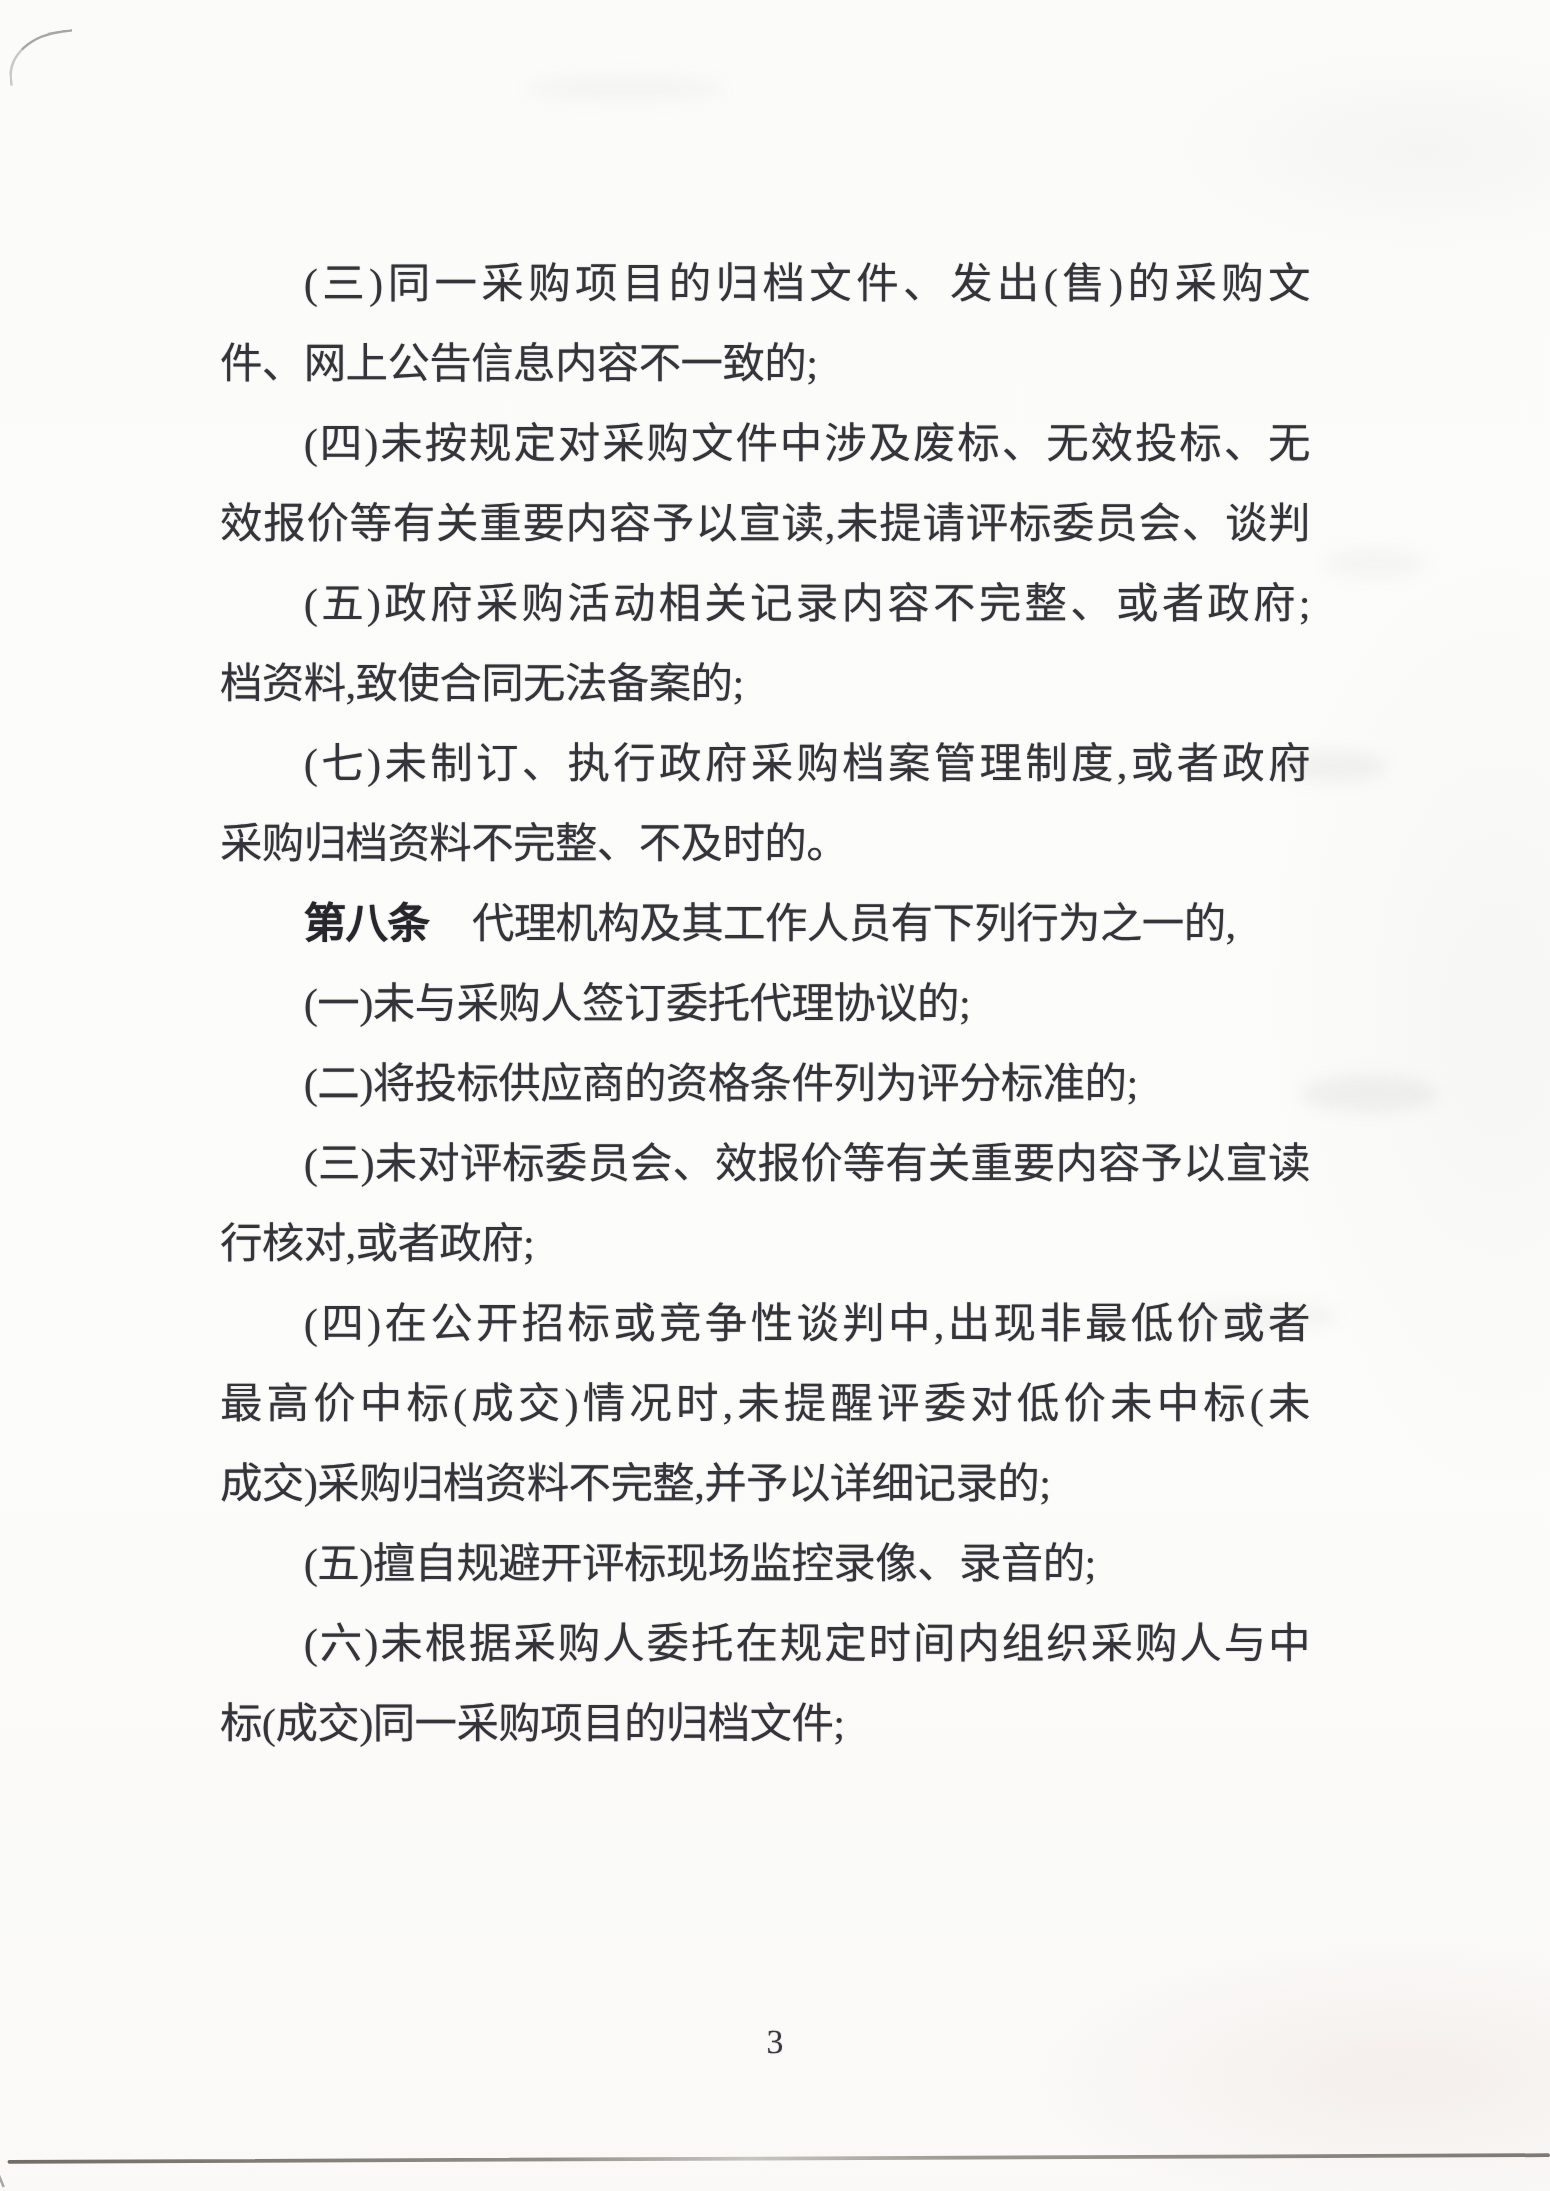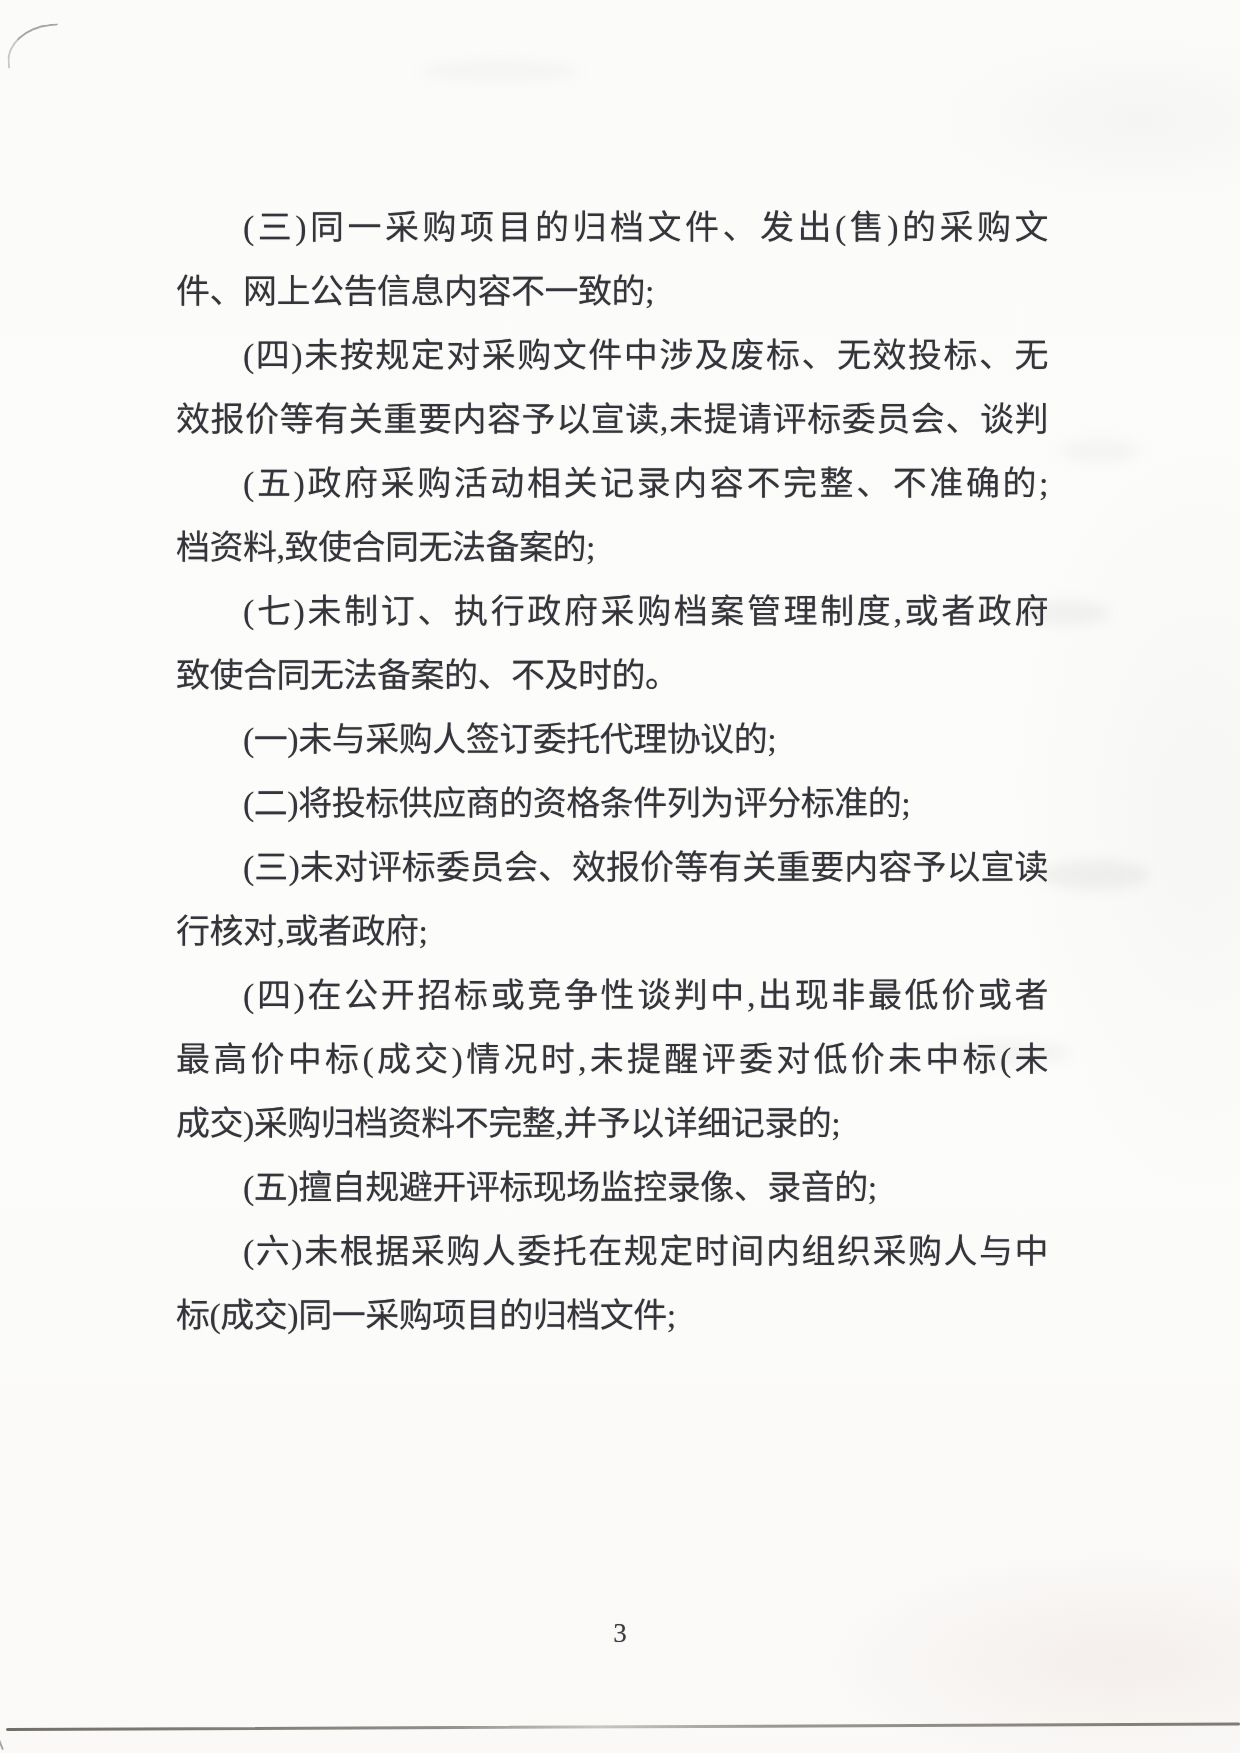--- a/index.html
+++ b/index.html
@@ -113,25 +113,28 @@
   <div class="artifact smudge smudge-b"></div>
   <div class="artifact smudge smudge-c"></div>
   <div class="artifact smudge smudge-d"></div>
   <div class="artifact smudge smudge-e"></div>
 
   <div class="text-block">
     <div class="line indent fill">(三)同一采购项目的归档文件、发出(售)的采购文</div>
     <div class="line">件、网上公告信息内容不一致的;</div>
     <div class="line indent fill">(四)未按规定对采购文件中涉及废标、无效投标、无</div>
     <div class="line fill">效报价等有关重要内容予以宣读,未提请评标委员会、谈判</div>
-    <div class="line indent fill">(五)政府采购活动相关记录内容不完整、不准确的;</div>
+    <div class="line indent fill">(五)政府采购活动相关记录内容不完整、或者政府;</div>
     <div class="line">档资料,致使合同无法备案的;</div>
     <div class="line indent fill">(七)未制订、执行政府采购档案管理制度,或者政府</div>
-    <div class="line">致使合同无法备案的、不及时的。</div>
+    <div class="line">采购归档资料不完整、不及时的。</div>
 
+    <div class="line indent">
+      <span class="article-term">第八条</span><span>代理机构及其工作人员有下列行为之一的,</span>
+    </div>
 
     <div class="line indent">(一)未与采购人签订委托代理协议的;</div>
     <div class="line indent">(二)将投标供应商的资格条件列为评分标准的;</div>
     <div class="line indent fill">(三)未对评标委员会、效报价等有关重要内容予以宣读</div>
     <div class="line">行核对,或者政府;</div>
     <div class="line indent fill">(四)在公开招标或竞争性谈判中,出现非最低价或者</div>
     <div class="line fill">最高价中标(成交)情况时,未提醒评委对低价未中标(未</div>
     <div class="line">成交)采购归档资料不完整,并予以详细记录的;</div>
     <div class="line indent">(五)擅自规避开评标现场监控录像、录音的;</div>
     <div class="line indent fill">(六)未根据采购人委托在规定时间内组织采购人与中</div>

